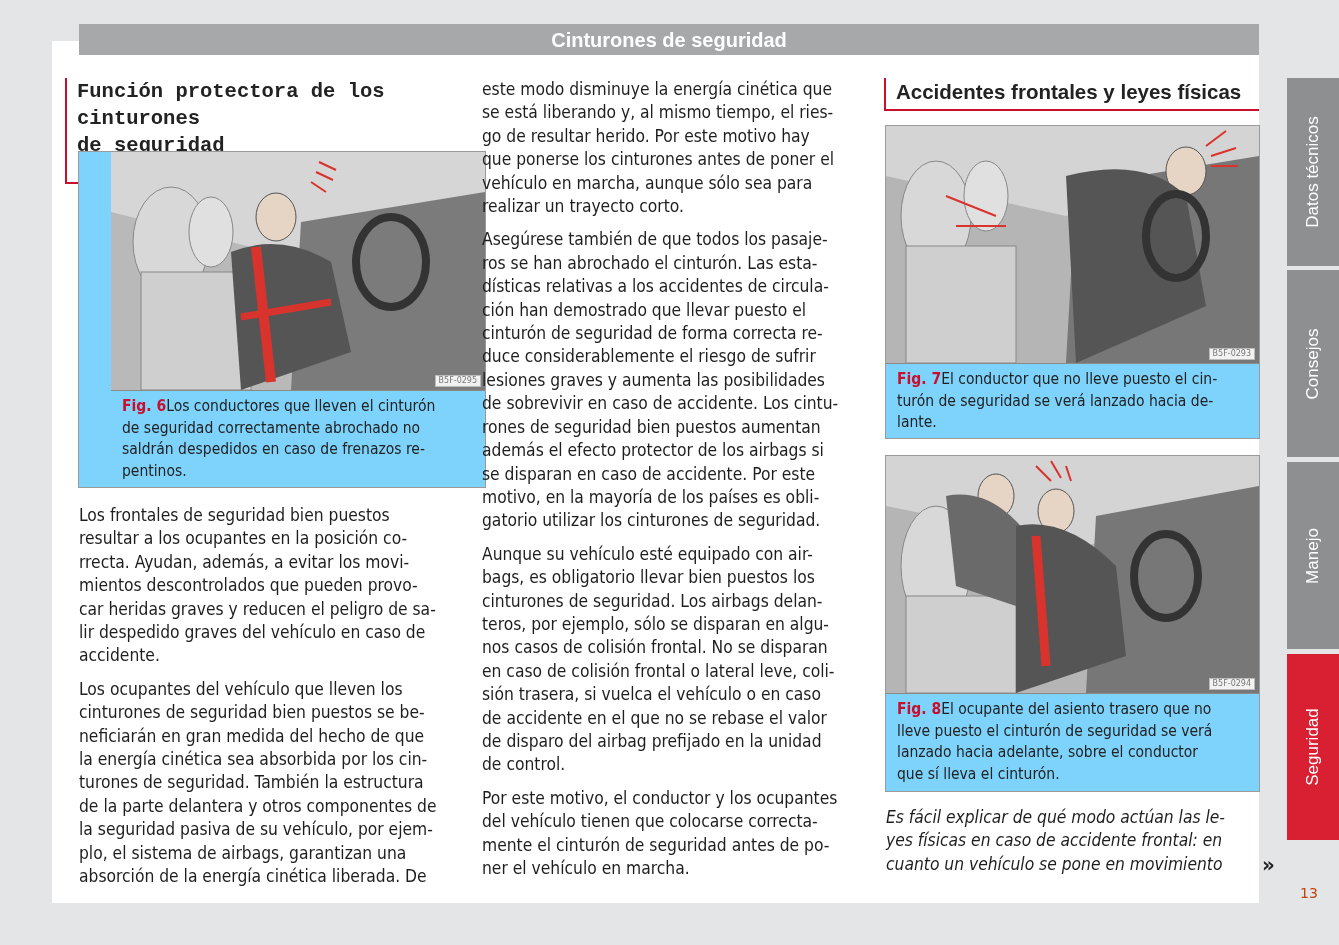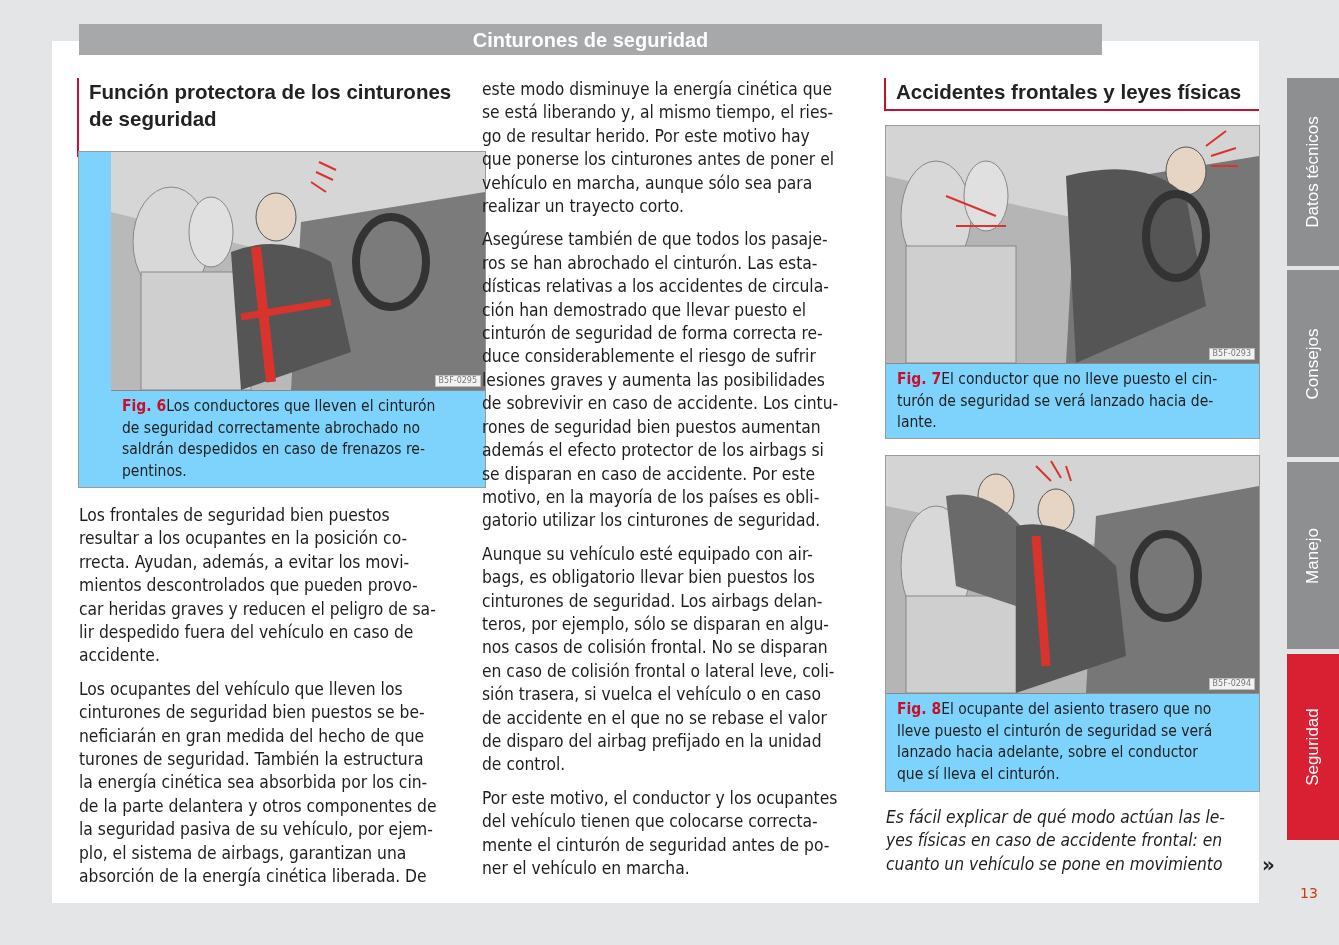--- a/index.html
+++ b/index.html
@@ -4,21 +4,21 @@
 <style>
   html, body { margin:0; padding:0; }
   body {
     width:1339px; height:945px; background:#e4e5e7; position:relative; overflow:hidden;
     font-family:"DejaVu Sans Condensed","DejaVu Sans", sans-serif; color:#1e1e1e;
   }
   .page {
     position:absolute; left:52px; top:41px; width:1207px; height:862px; background:#ffffff;
   }
   .header-bar {
-    position:absolute; left:79px; top:24px; width:1023px; height:31px; background:#a7a8aa;
+    position:absolute; left:79px; top:24px; width:1180px; height:31px; background:#a7a8aa;
     color:#fff; text-align:center; font-weight:bold; font-size:20px; line-height:33px;
     font-family:"Liberation Sans Narrow","Liberation Sans", sans-serif; letter-spacing:0px;
   }
   .heading {
     position:absolute; border-left:2px solid #c8102e; border-bottom:2px solid #c8102e;
     padding-left:10px; font-weight:bold; font-size:20.5px; line-height:27px; color:#222;
     font-family:"Liberation Sans", sans-serif; transform-origin:left top;
   }
   .figure {
     position:absolute; border:1px solid #9a9a9a; background:#7dd3fc;
@@ -57,21 +57,21 @@
 </style>
 </head>
 <body>
 
 <div class="page"></div>
 
 <div class="header-bar">
   <span>Cinturones de seguridad</span>
 </div>
 
-<div class="heading" style="left:77px; top:78px; width:365px; padding-bottom:23px;">
+<div class="heading" style="left:65px; top:78px; width:365px; padding-bottom:23px;font-family:Liberation Mono, monospace;">
   <span class="line" style="display:block">Función protectora de los cinturones</span>
   <span class="line" style="display:block">de seguridad</span>
 </div>
 
 <div class="figure" style="left:78px; top:151px; width:374px; height:335px;padding-left:32px;">
   <div class="img" style="height:238px;">
     <svg width="374" height="238" viewBox="0 0 374 238">
       <rect x="0" y="0" width="374" height="238" fill="#b9b9b9"></rect>
       <path d="M0 0 L374 0 L374 60 L200 110 L0 60 Z" fill="#d6d6d6"></path>
       <path d="M190 70 L374 40 L374 238 L180 238 Z" fill="#7b7b7b"></path>
@@ -95,29 +95,29 @@
   </div>
 </div>
 
 <div class="body-text" style="left:79px; top:504px; width:375px;">
   <p>
     <span class="line">Los frontales de seguridad bien puestos</span>
     <span class="line">resultar a los ocupantes en la posición co-</span>
     <span class="line">rrecta. Ayudan, además, a evitar los movi-</span>
     <span class="line">mientos descontrolados que pueden provo-</span>
     <span class="line">car heridas graves y reducen el peligro de sa-</span>
-    <span class="line">lir despedido fuera del vehículo en caso de</span>
+    <span class="line">lir despedido graves del vehículo en caso de</span>
     <span class="line">accidente.</span>
   </p>
   <p>
     <span class="line">Los ocupantes del vehículo que lleven los</span>
     <span class="line">cinturones de seguridad bien puestos se be-</span>
     <span class="line">neficiarán en gran medida del hecho de que</span>
+    <span class="line">la energía cinética sea absorbida por los cin-</span>
     <span class="line">turones de seguridad. También la estructura</span>
-    <span class="line">la energía cinética sea absorbida por los cin-</span>
     <span class="line">de la parte delantera y otros componentes de</span>
     <span class="line">la seguridad pasiva de su vehículo, por ejem-</span>
     <span class="line">plo, el sistema de airbags, garantizan una</span>
     <span class="line">absorción de la energía cinética liberada. De</span>
   </p>
 </div>
 
 <div class="body-text" style="left:482px; top:78px; width:380px;">
   <p>
     <span class="line">este modo disminuye la energía cinética que</span>

